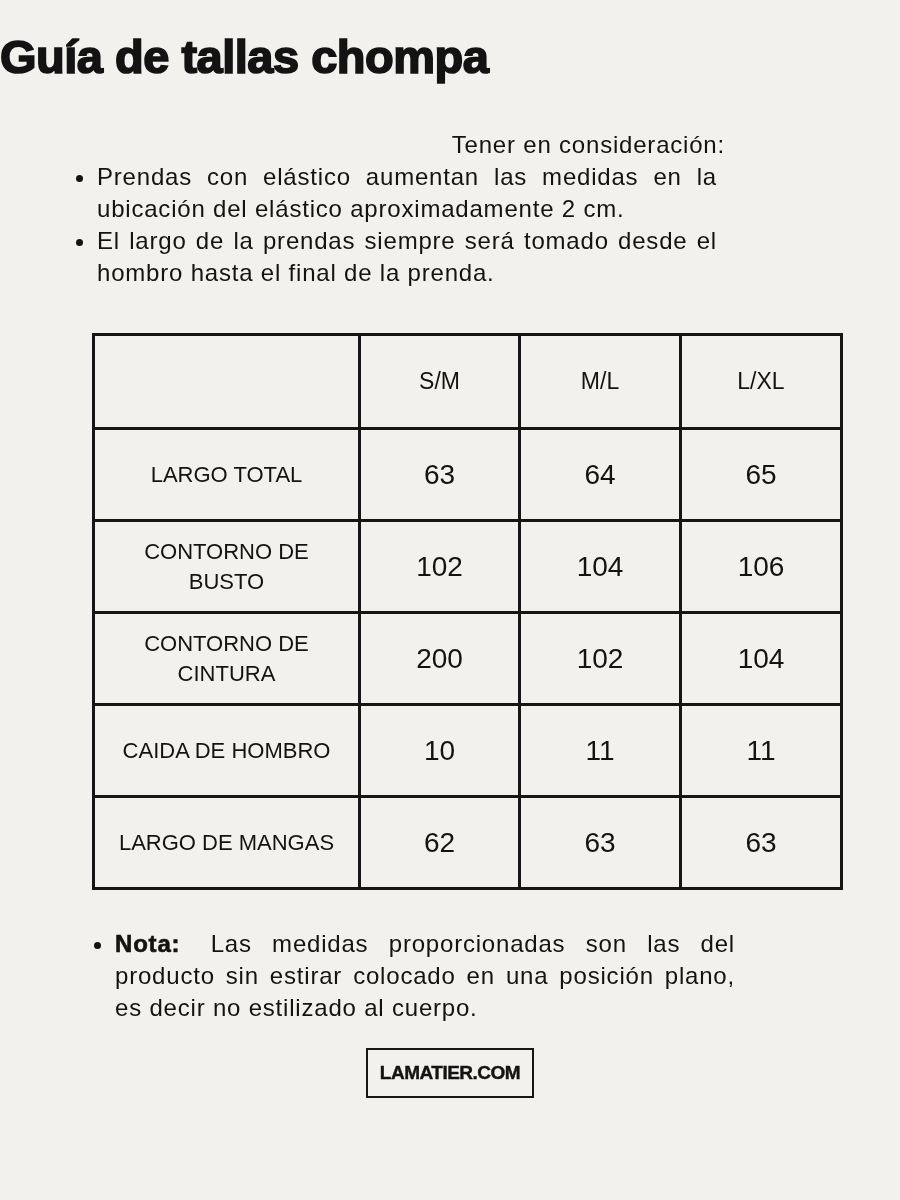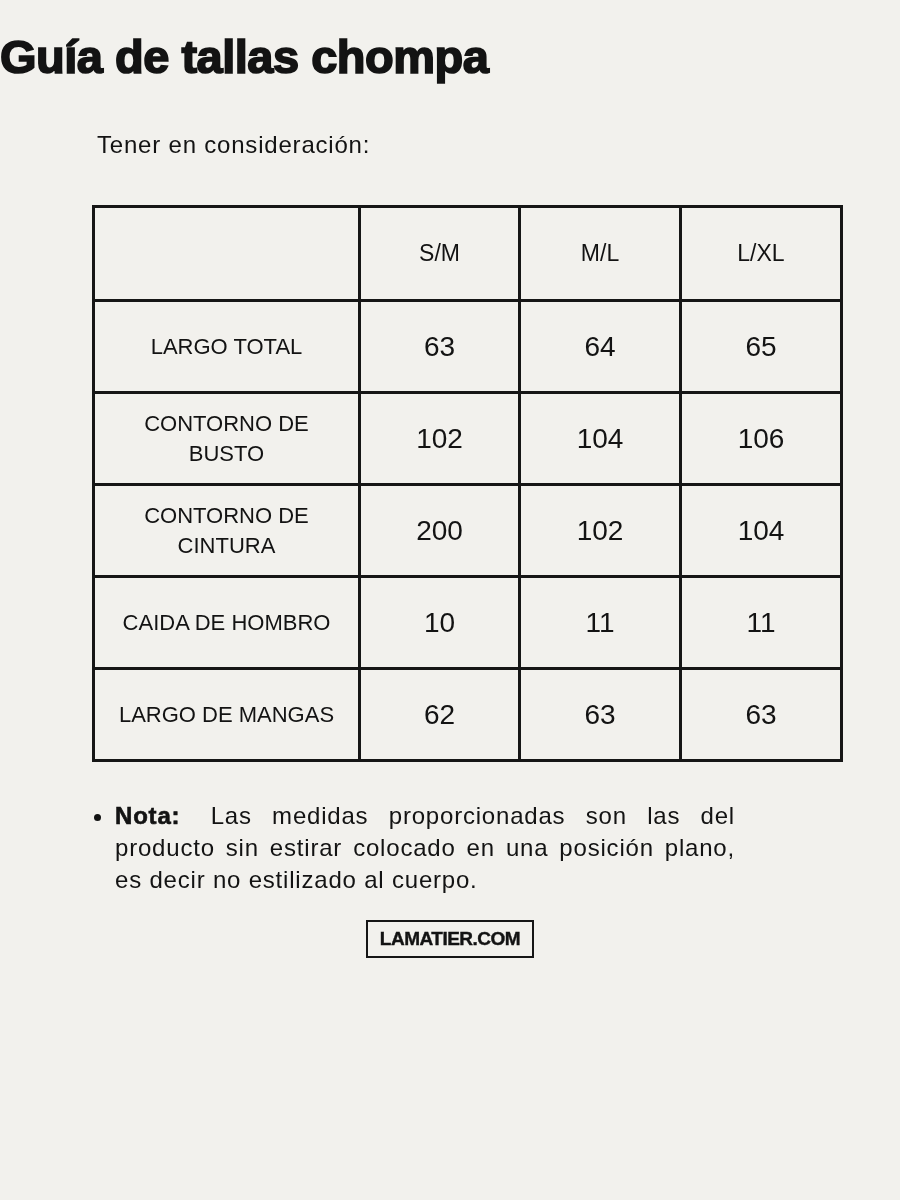--- a/index.html
+++ b/index.html
@@ -33,20 +33,21 @@
   .considerations {
     margin: 41px 0 0 77px;
     width: 648px;
     font-size: 24px;
     line-height: 32px;
     letter-spacing: 0.8px;
   }
   .considerations .heading {
     margin-left: 20px;
     font-weight: 400;
+    text-align: right;
   }
   .considerations ul {
     list-style: disc outside;
     margin: 0;
     padding-left: 20px;
   }
   .considerations li {
     width: 620px;
     text-align: justify;
     text-align-last: left;
@@ -104,38 +105,42 @@
   }
 
   
   .footer {
     margin-top: 24px;
     text-align: center;
   }
   .brand-box {
     display: inline-block;
     border: 2px solid var(--line);
-    padding: 6px 12px;
+    padding: 12px 12px;
     font-size: 19px;
     font-weight: 700;
     letter-spacing: -0.5px;
     -webkit-text-stroke: 0.4px var(--ink);
   }
 </style>
 </head>
 <body>
 
 <div class="page">
 
   <h1 class="title">
     <div>Guía de tallas chompa</div>
   </h1>
 
   <section class="considerations">
     <div class="heading">Tener en consideración:</div>
+    <ul>
+      <li>Prendas con elástico aumentan las medidas en la ubicación del elástico aproximadamente 2 cm.</li>
+      <li>El largo de la prendas siempre será tomado desde el hombro hasta el final de la prenda.</li>
+    </ul>
   </section>
 
   <table class="size-table">
     <colgroup>
       <col class="c-label">
         <col class="c-sm">
         <col class="c-ml">
         <col class="c-lxl">
     </colgroup>
     <thead>

